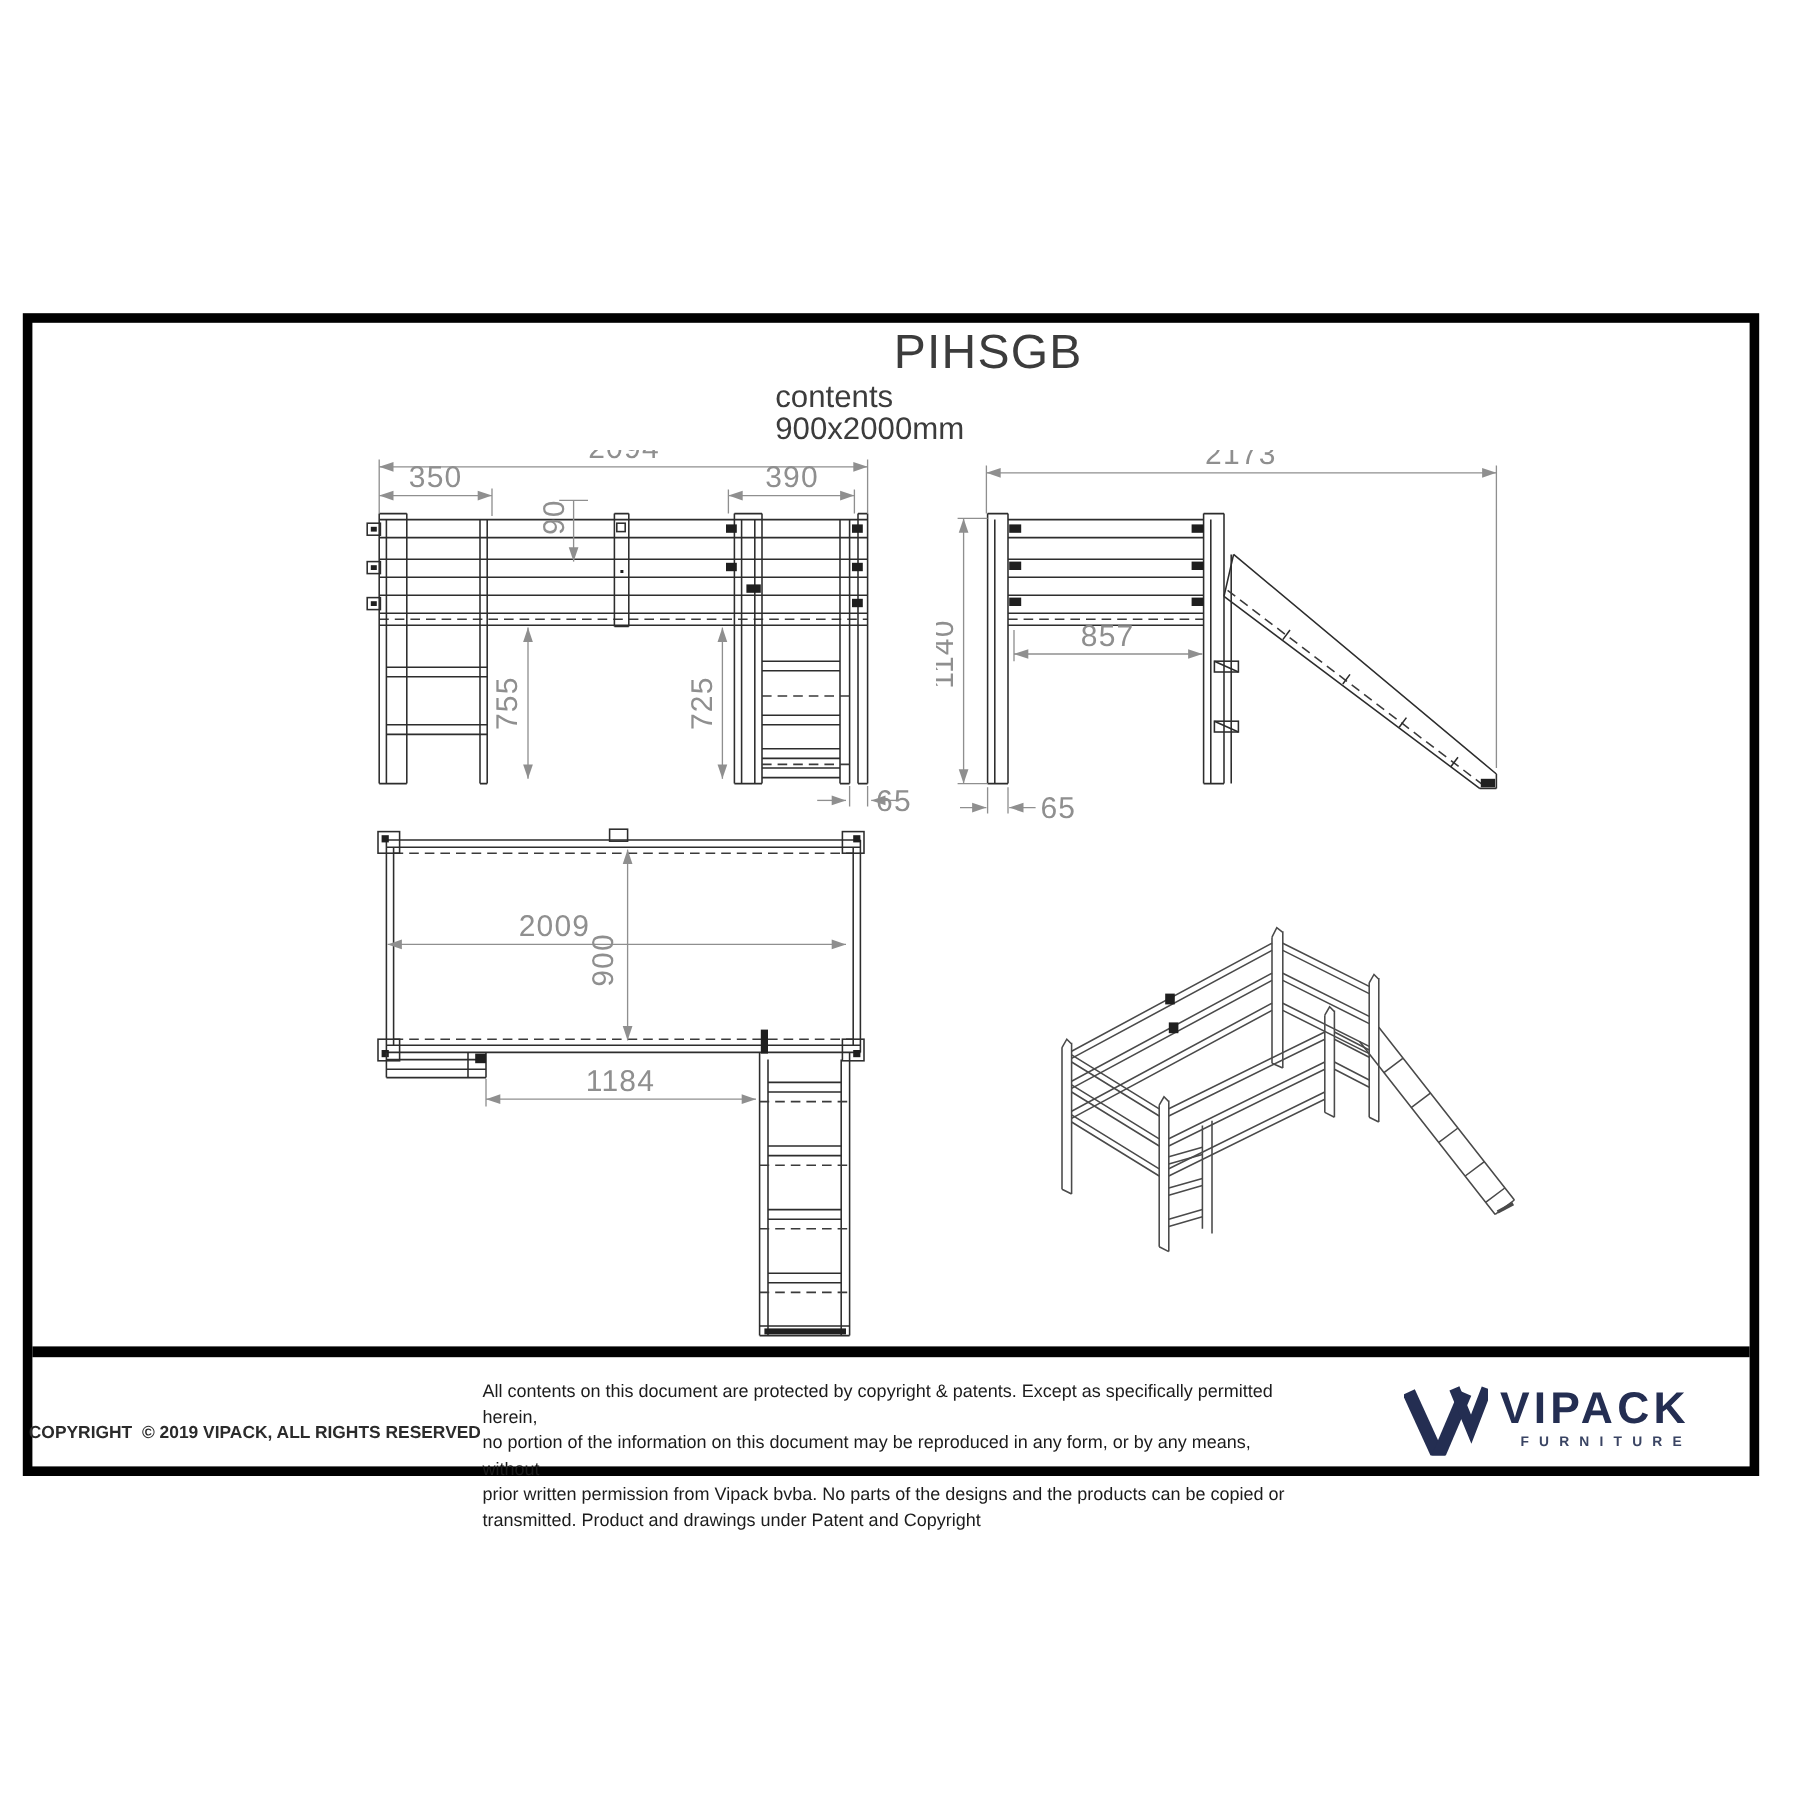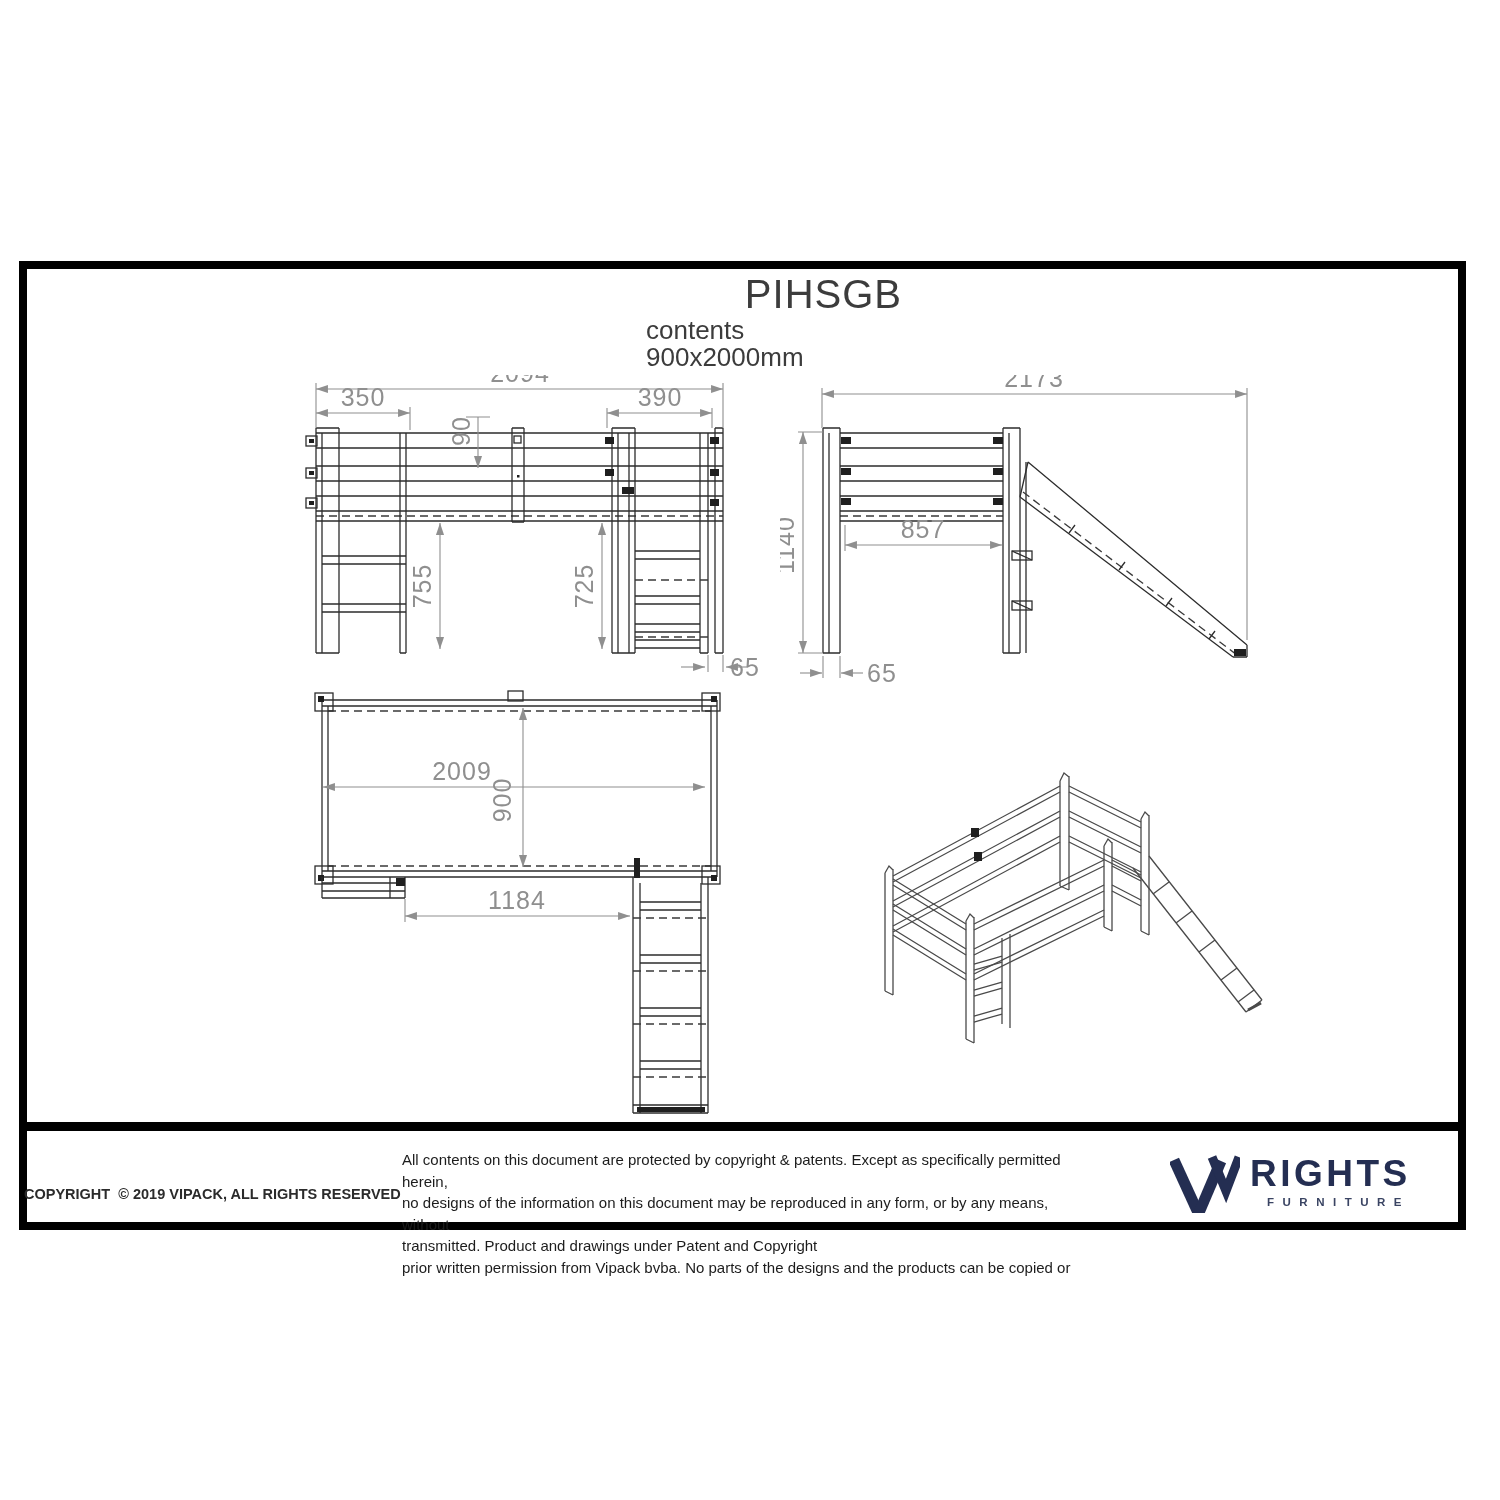--- a/index.html
+++ b/index.html
@@ -215,25 +215,25 @@
       <path class="iso" d="M1149,856 L1262,1000 M1133,868 L1246,1012 M1246,1012 L1262,1000"></path>
       <path class="iso" d="M1169,882 L1153,894 M1192,911 L1176,923 M1215,940 L1199,952 M1237,968 L1221,980 M1254,990 L1238,1002"></path>
       <path class="iso" d="M1248,1010 L1261,1003" style="stroke-width:3"></path>
     </g>
   </svg>
 
   <div class="copyright">COPYRIGHT  © 2019 VIPACK, ALL RIGHTS RESERVED</div>
 
   <div class="legal">
     <div>All contents on this document are protected by copyright &amp; patents. Except as specifically permitted herein,</div>
-    <div>no designs of the information on this document may be reproduced in any form, or by any means, without</div>
+    <div>no portion of the information on this document may be reproduced in any form, or by any means, without</div>
+    <div>prior written permission from Vipack bvba. No parts of the designs and the products can be copied or</div>
     <div>transmitted. Product and drawings under Patent and Copyright</div>
-    <div>prior written permission from Vipack bvba. No parts of the designs and the products can be copied or</div>
   </div>
 
   <svg class="logo-mark" width="70" height="58" viewBox="0 0 70 58">
     <polyline points="4,5 30,62" style="stroke:#242e52;stroke-width:11;fill:none"></polyline>
     <polyline points="28,60 51,6" style="stroke:#242e52;stroke-width:11;fill:none"></polyline>
     <polyline points="42,2 56,36 69,2" style="stroke:#242e52;stroke-width:9;fill:none"></polyline>
   </svg>
-  <div class="brand">RIGHTS</div>
+  <div class="brand">VIPACK</div>
   <div class="tagline">FURNITURE</div>
 </div>
 
 </body></html>

